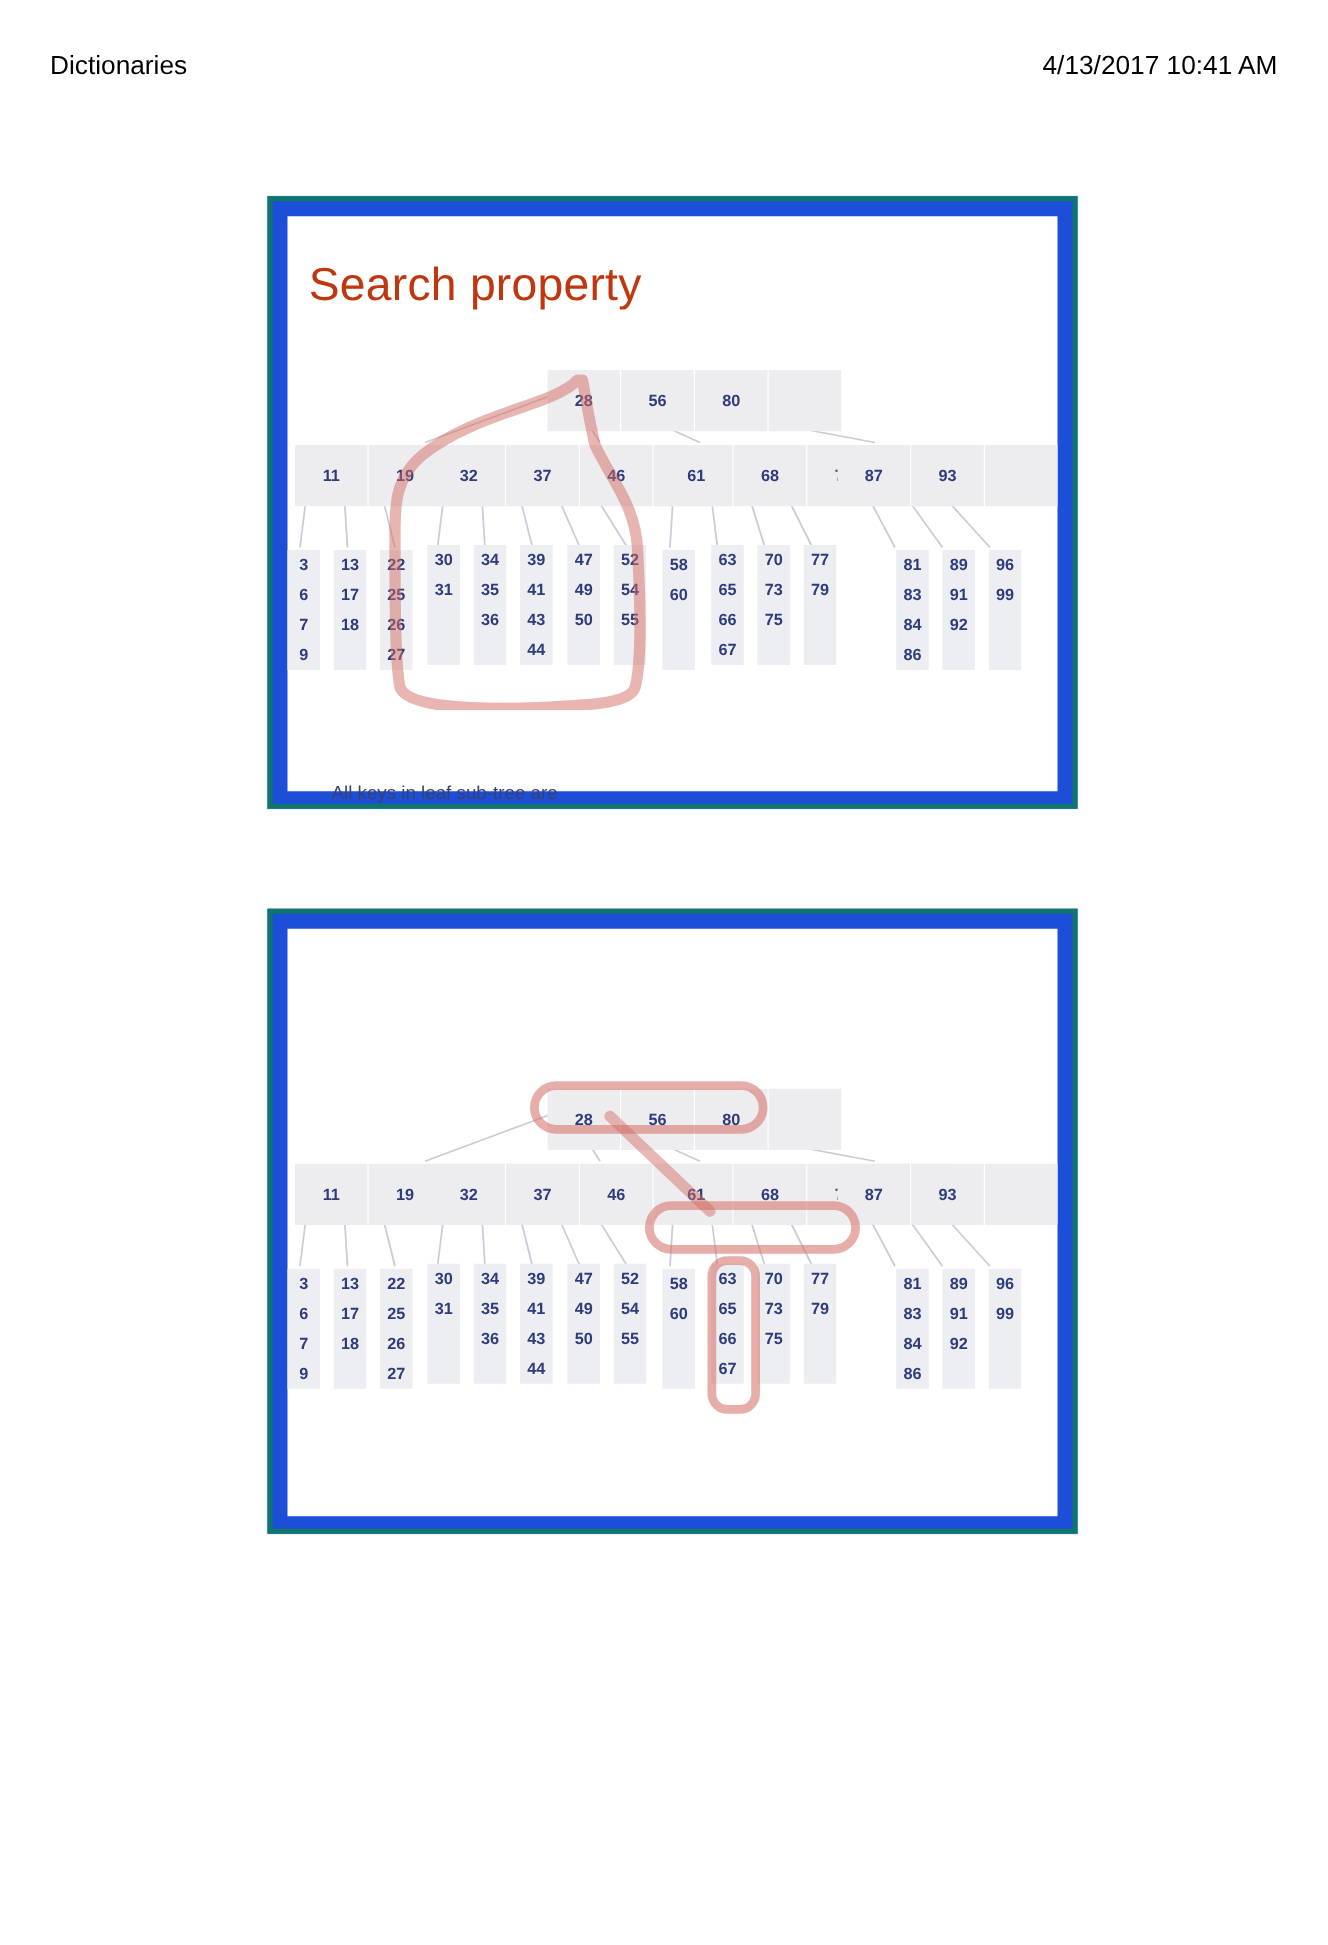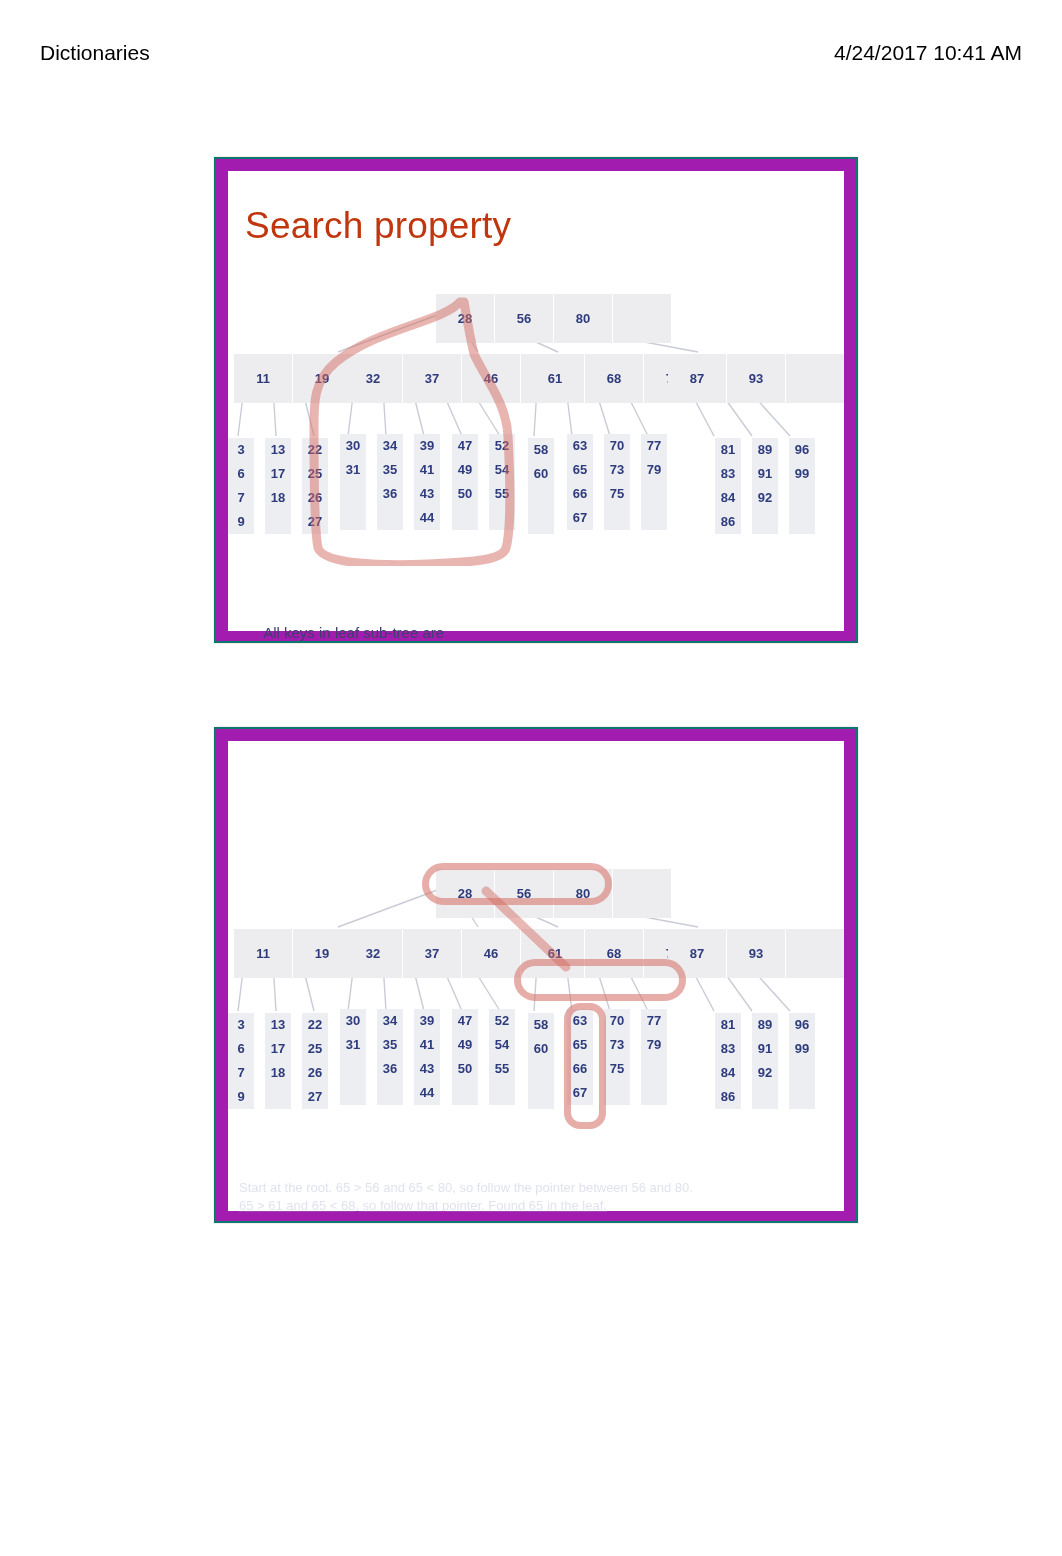--- a/index.html
+++ b/index.html
@@ -31,22 +31,22 @@
     font-size: 21px;
     color: #000000;
     white-space: nowrap;
   }
 
   
   .slide {
     position: absolute;
     left: 214px;
     width: 640px;
-    background: #a21caf;
-    border: 2px solid #0f766e;
+    background: #1d4ed8;
+    border: 4px solid #0f766e;
     box-shadow: 0 0 0 1px #f1f1f1;
     overflow: hidden;
   }
   #slide-1 { top: 157px;  height: 482px; }
   #slide-2 { top: 727px;  height: 492px; }
 
   .slide-inner {
     position: absolute;
     left: 12px; right: 12px; top: 12px; bottom: 10px;
     background: #fff;
@@ -162,21 +162,21 @@
     white-space: pre-line;
     user-select: none;
   }
   .faded-note .underline { text-decoration: underline; }
 </style>
 </head>
 <body>
 
 <div class="page-header">
   <div class="hdr-left">Dictionaries</div>
-  <div class="hdr-right">4/24/2017 10:41 AM</div>
+  <div class="hdr-right">4/13/2017 10:41 AM</div>
 </div>
 
 <div class="slide" id="slide-1">
   <div class="slide-inner">
 
     <div class="slide-title">Search property</div>
 
     <div class="tree" id="tree-1">
 
       <svg class="links" viewBox="0 0 616 290" preserveAspectRatio="none">
@@ -570,18 +570,14 @@
       <svg class="hl-path" style="left:0; top:0; width:616px; height:290px;">
 
         <path d="M258,40 L338,116" fill="none" stroke="rgba(211,107,98,0.48)" stroke-width="9" stroke-linecap="round"></path>
       </svg>
 
       <div class="hl" style="left:194px; top:12px; width:176px; height:28px;"></div>
       <div class="hl" style="left:286px; top:108px; width:158px; height:28px;"></div>
       <div class="hl" style="left:336px; top:152px; width:28px; height:112px; border-radius:16px;"></div>
     </div>
 
-    <div class="faded-note">
-      <span>Start at the root.  65 &gt; 56 and 65 &lt; 80, so follow the pointer between 56 and 80.</span>
-      <span class="underline">65 &gt; 61 and 65 &lt; 68, so follow that pointer.  Found 65 in the leaf.</span>
-    </div>
   </div>
 </div>
 
 </body></html>

